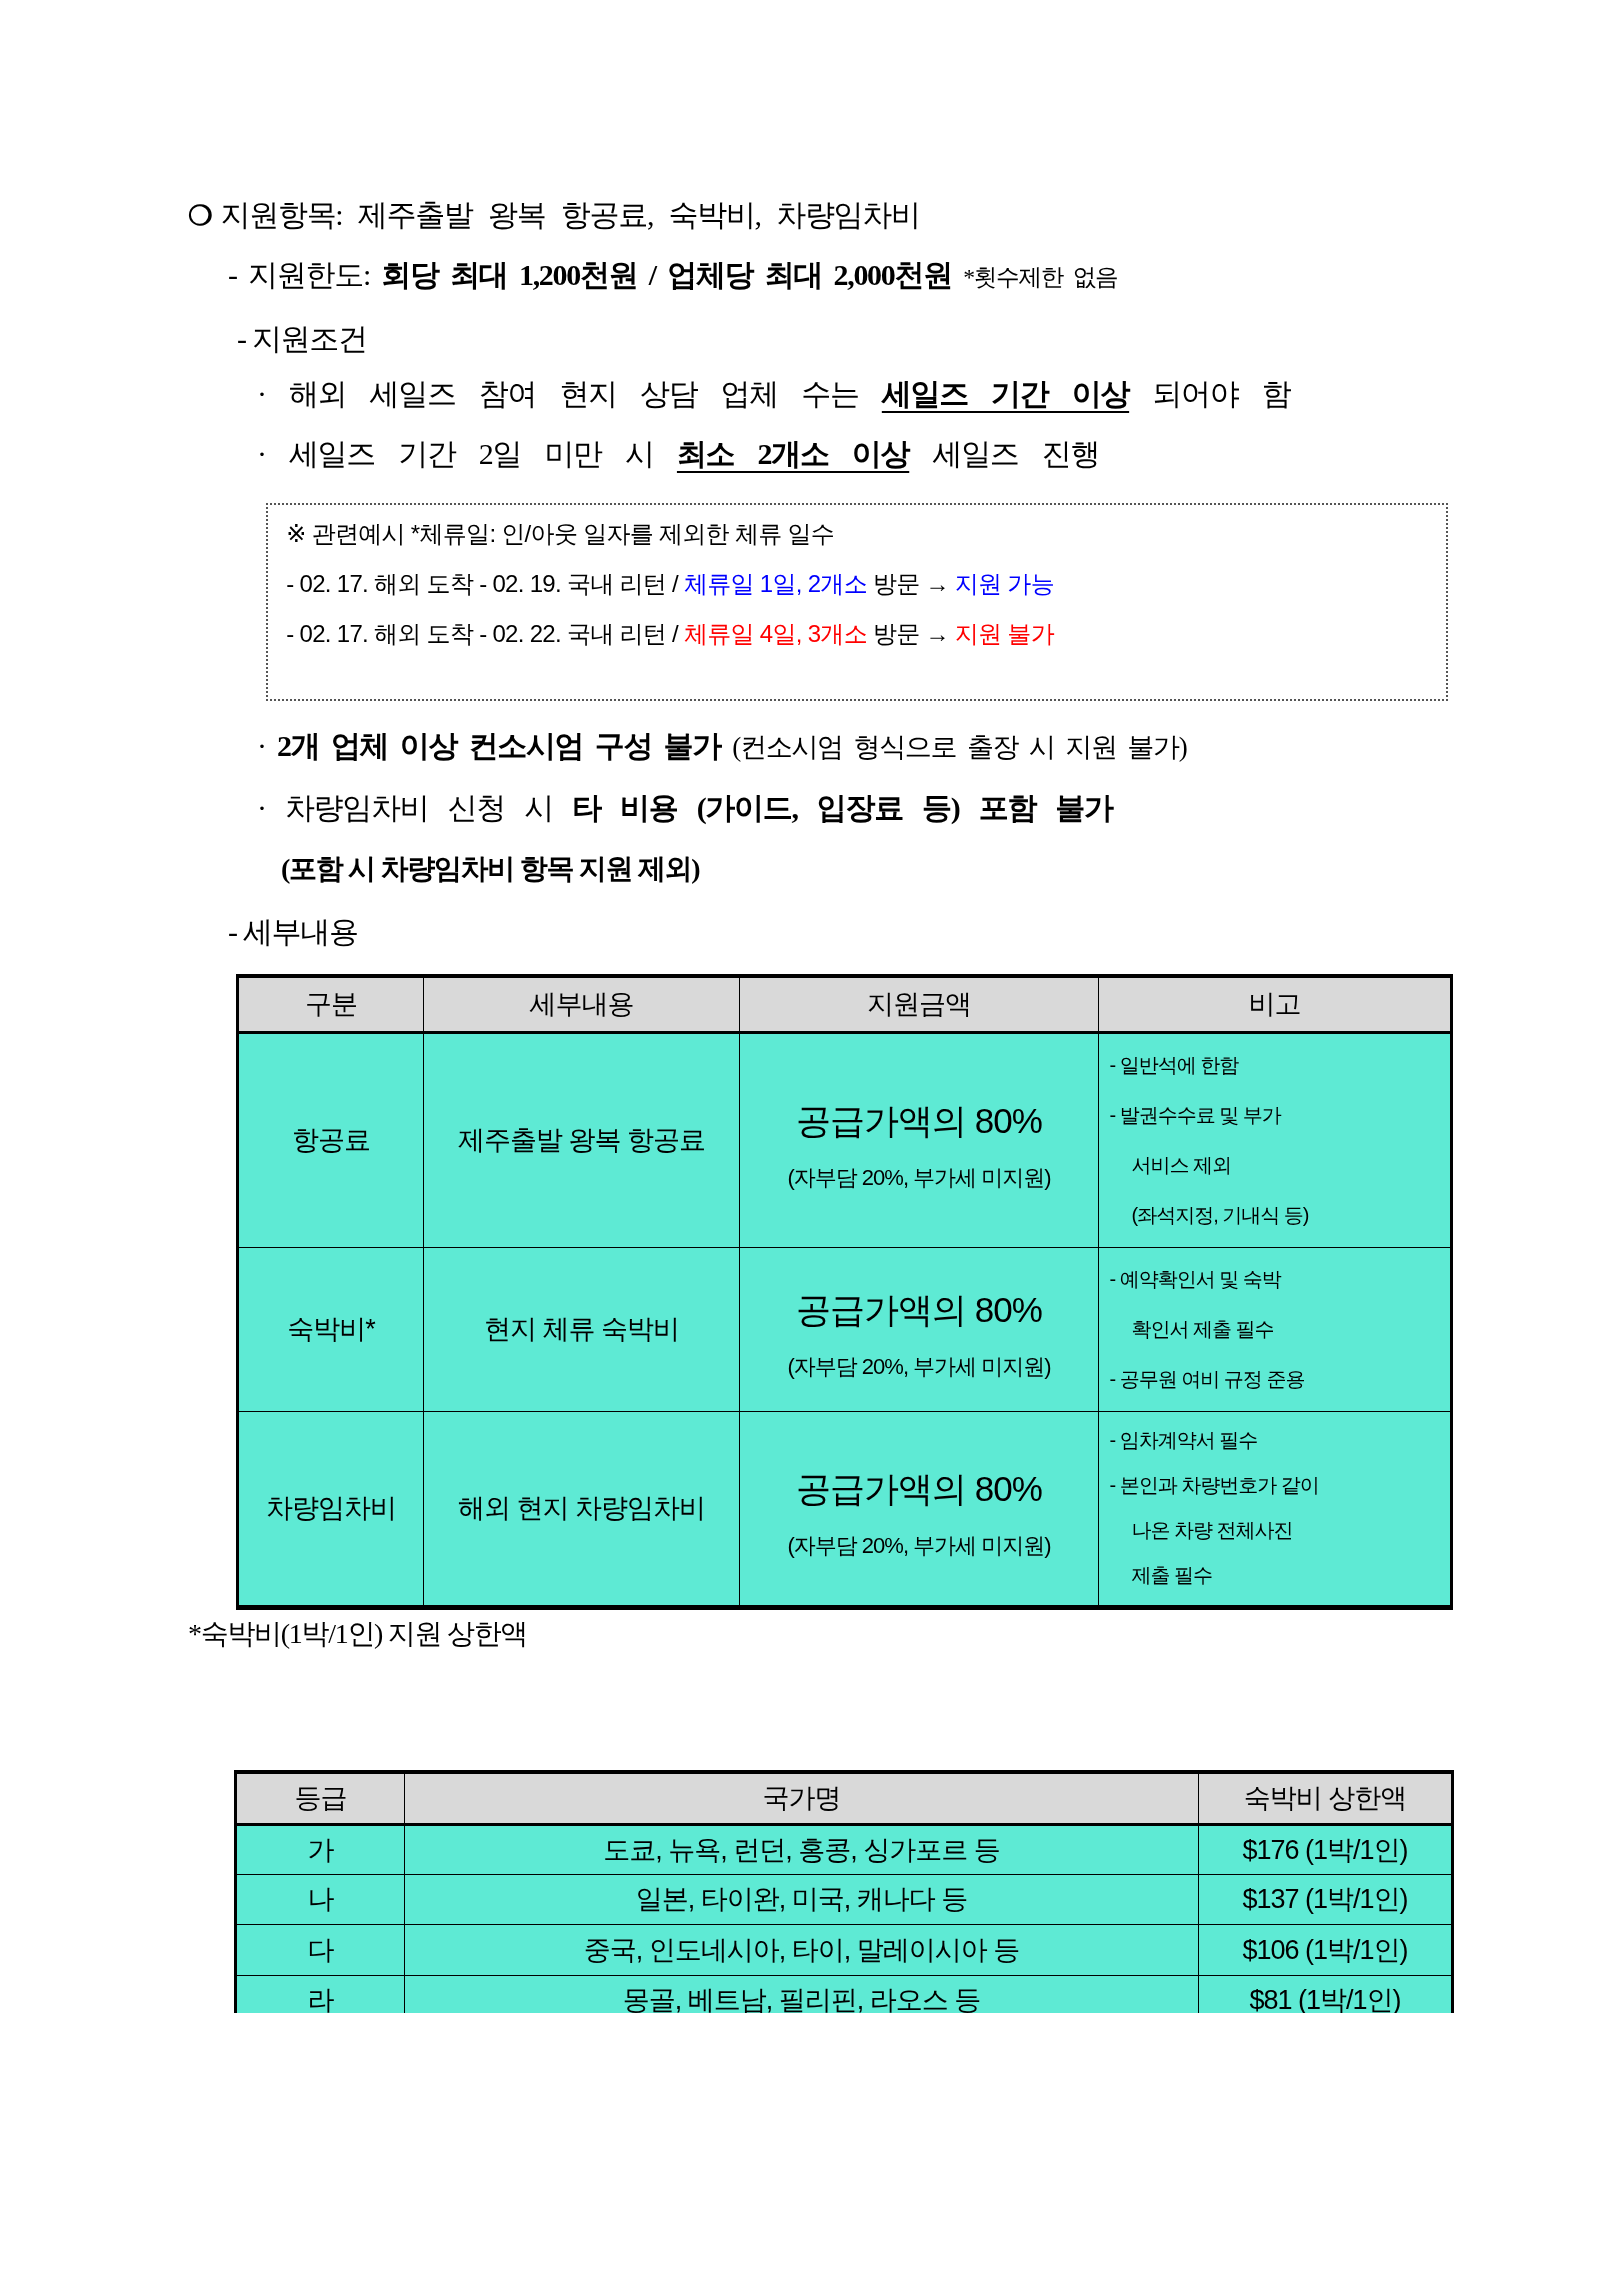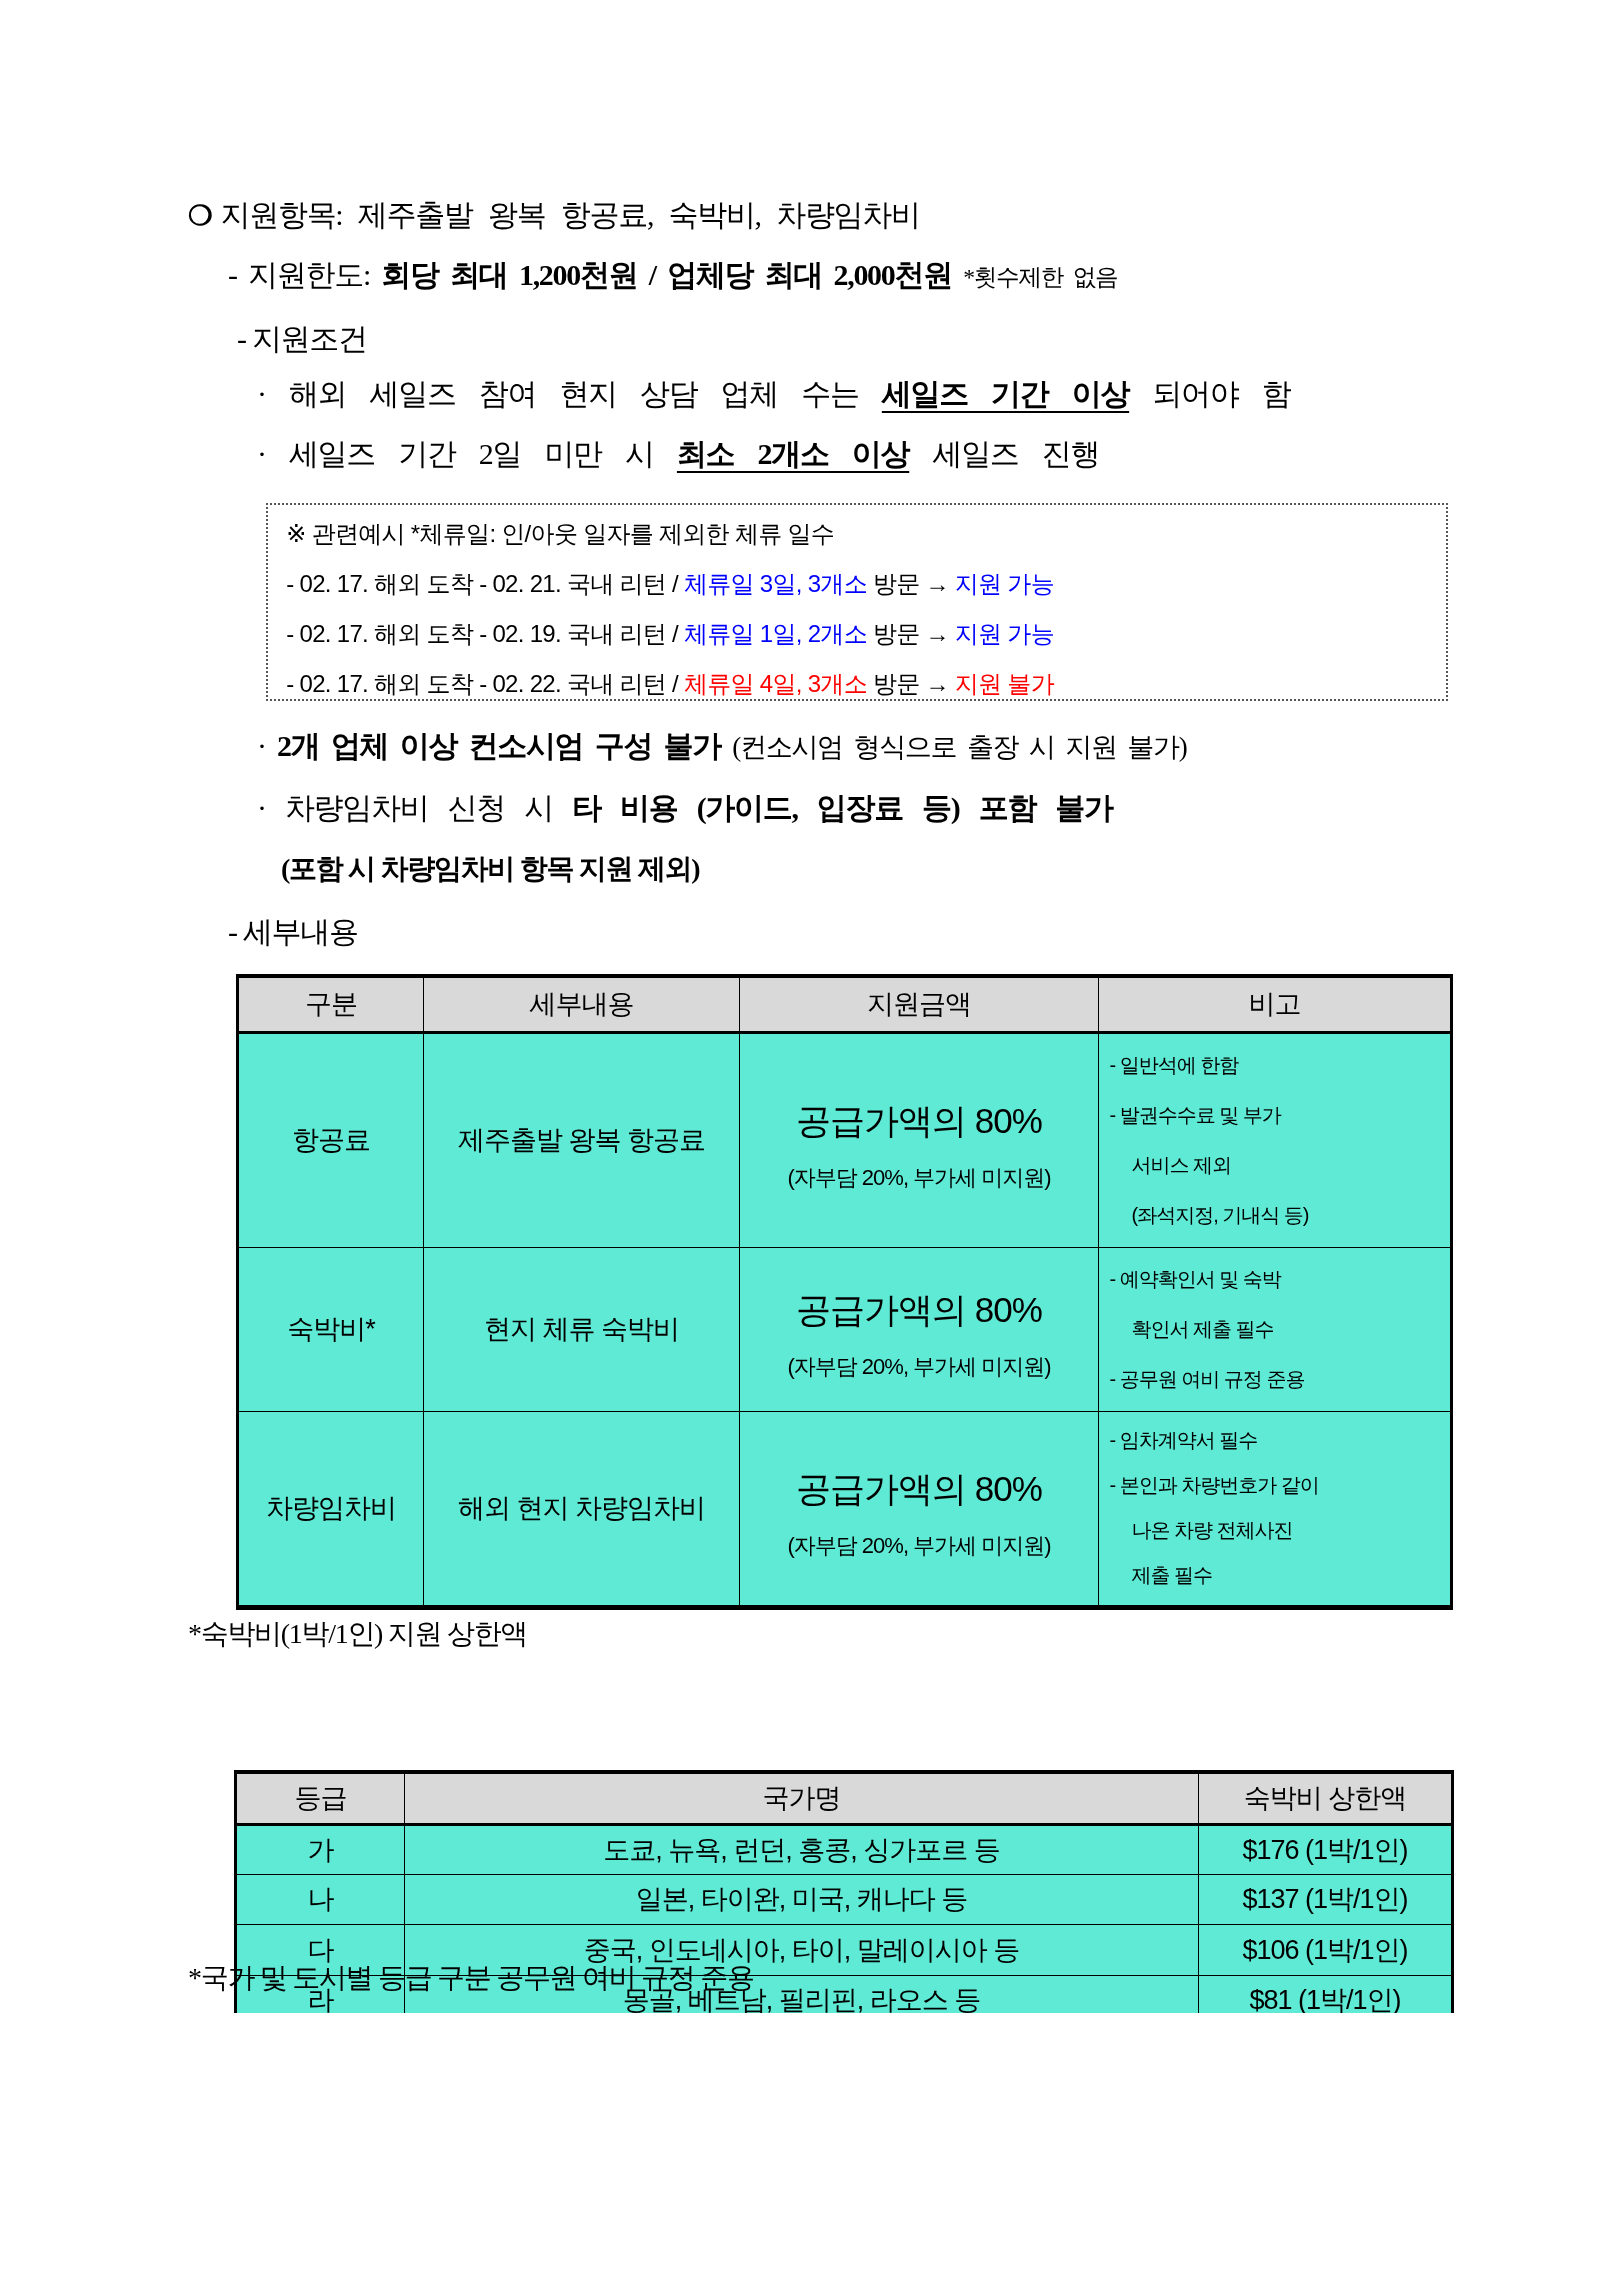--- a/index.html
+++ b/index.html
@@ -67,26 +67,20 @@
     <span>세일즈 기간 2일 미만 시</span>
     <span class="b u">최소 2개소 이상</span>
     <span>세일즈 진행</span>
   </div>
 
   <div class="abs sans ex-box" style="left:266px; top:503px;">
     <div class="box-line">
       <span>※ 관련예시 *체류일: 인/아웃 일자를 제외한 체류 일수</span>
     </div>
     <div class="box-line">
-      <span>- 02. 17. 해외 도착 - 02. 21. 국내 리턴 /</span>
-      <span class="blue">체류일 3일, 3개소</span>
-      <span>방문 →</span>
-      <span class="blue">지원 가능</span>
-    </div>
-    <div class="box-line">
       <span>- 02. 17. 해외 도착 - 02. 19. 국내 리턴 /</span>
       <span class="blue">체류일 1일, 2개소</span>
       <span>방문 →</span>
       <span class="blue">지원 가능</span>
     </div>
     <div class="box-line">
       <span>- 02. 17. 해외 도착 - 02. 22. 국내 리턴 /</span>
       <span class="red">체류일 4일, 3개소</span>
       <span>방문 →</span>
       <span class="red">지원 불가</span>
@@ -207,21 +201,18 @@
         <td>$106 (1박/1인)</td>
       </tr>
       <tr style="height:51px;">
         <td>라</td>
         <td>몽골, 베트남, 필리핀, 라오스 등</td>
         <td>$81 (1박/1인)</td>
       </tr>
     </tbody>
   </table>
 
-  <div class="abs serif caption" style="left:188px; top:1959px;">
-    <span>*국가 및 도시별 등급 구분 공무원 여비 규정 준용</span>
-  </div>
   <div class="abs serif caption" style="left:188px; top:2014px;">
     <span>*숙박비 결제 당일 매매기준율에 따름 (천원미만 절사)</span>
   </div>
 
 </div>
 
 
 </body></html>

